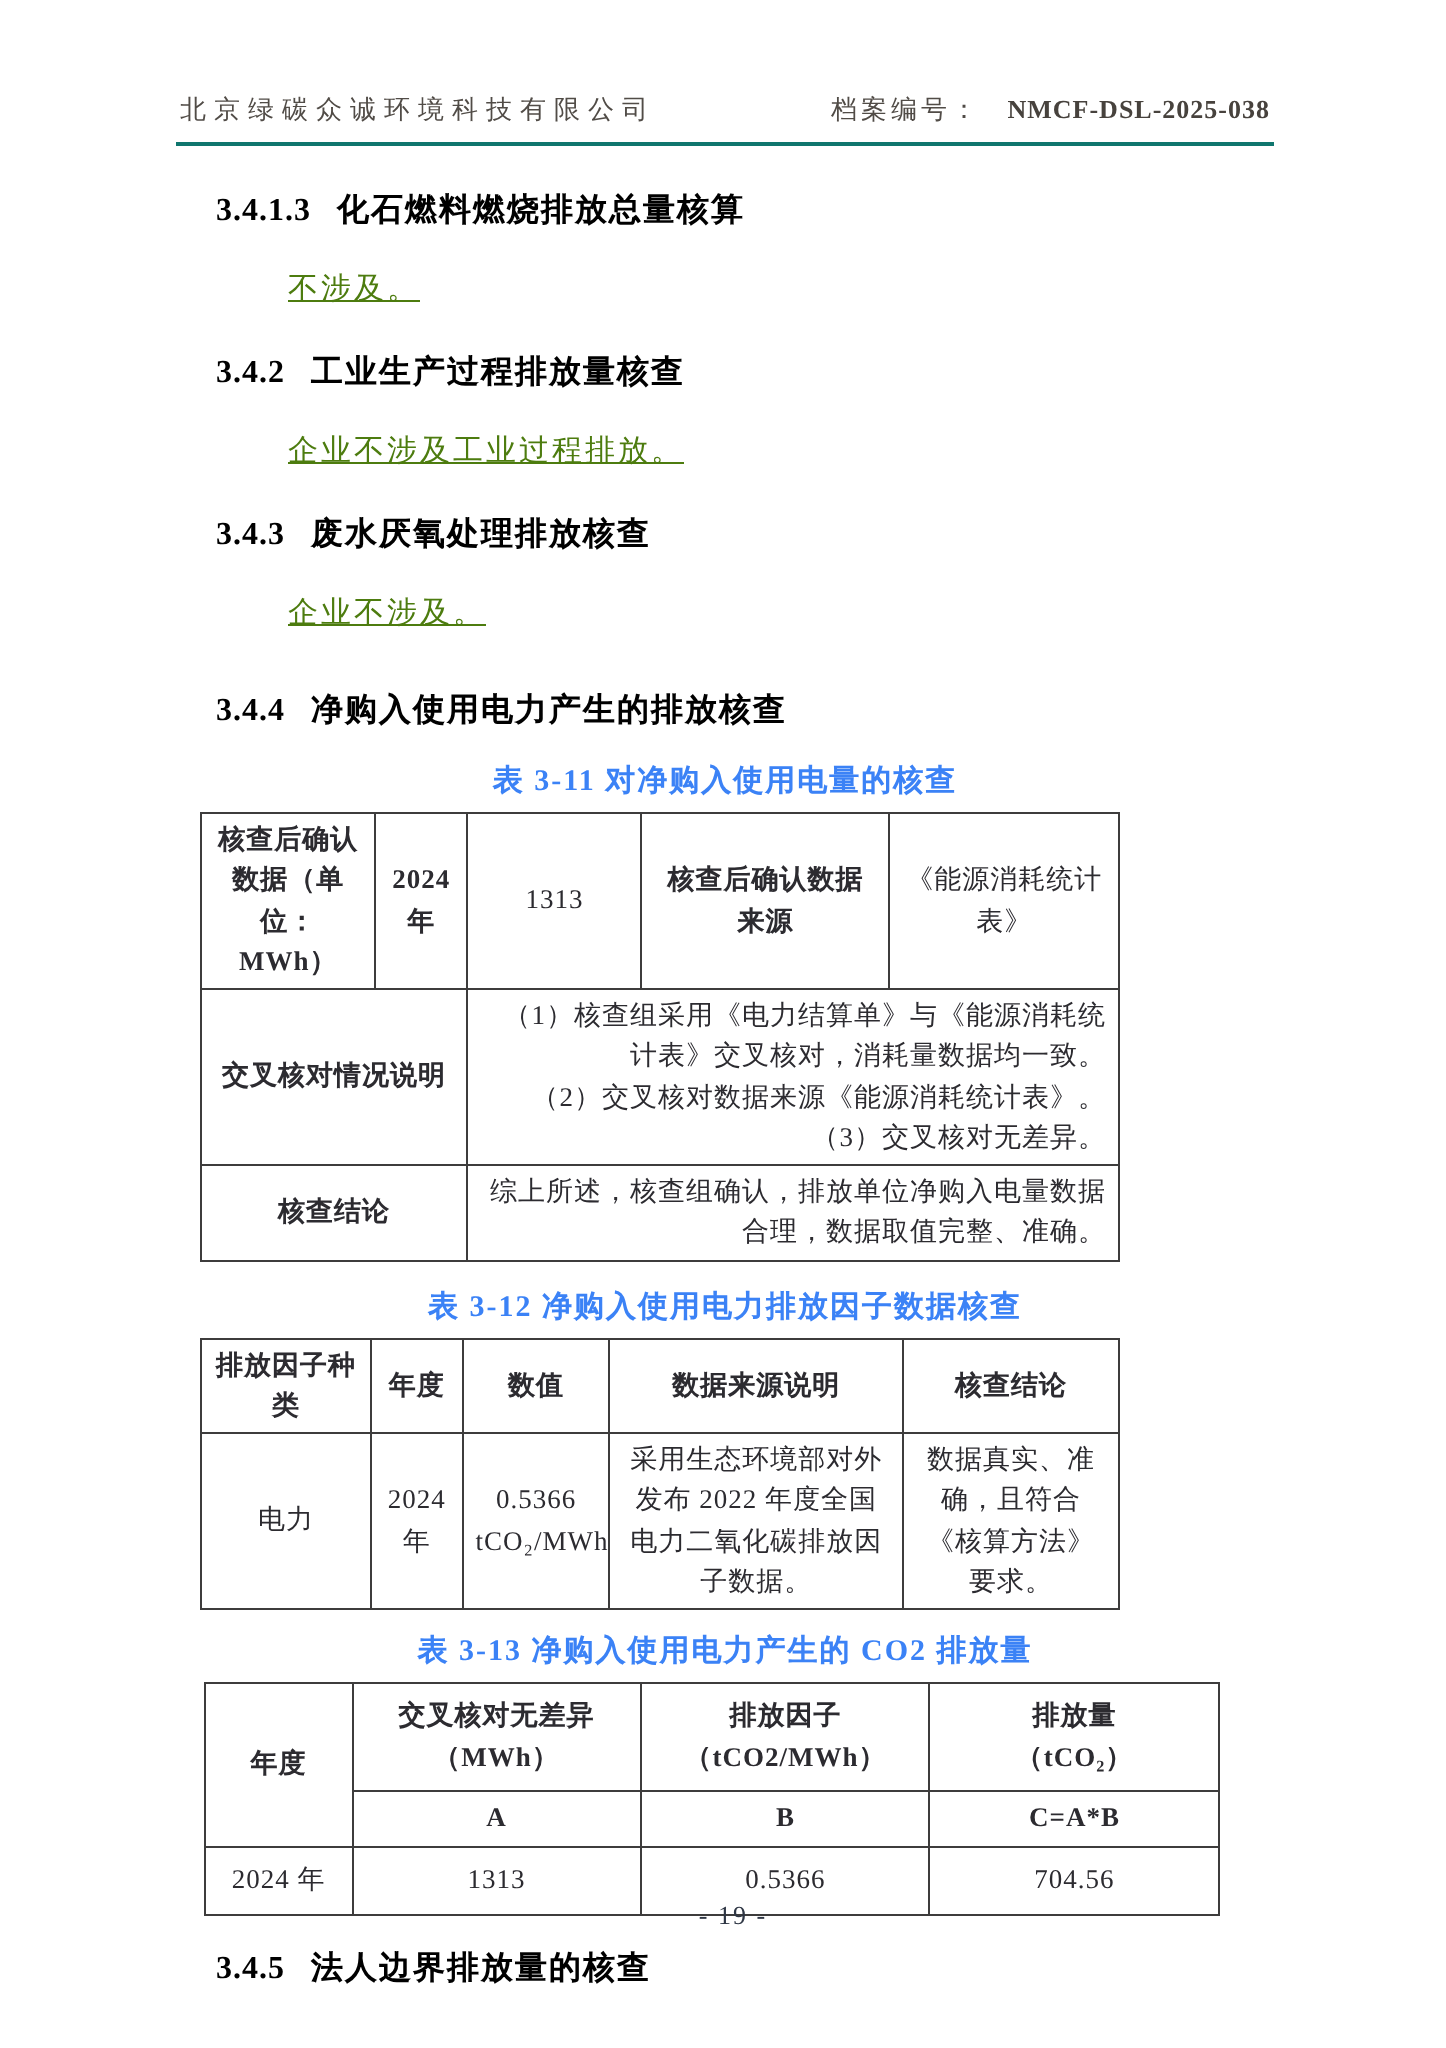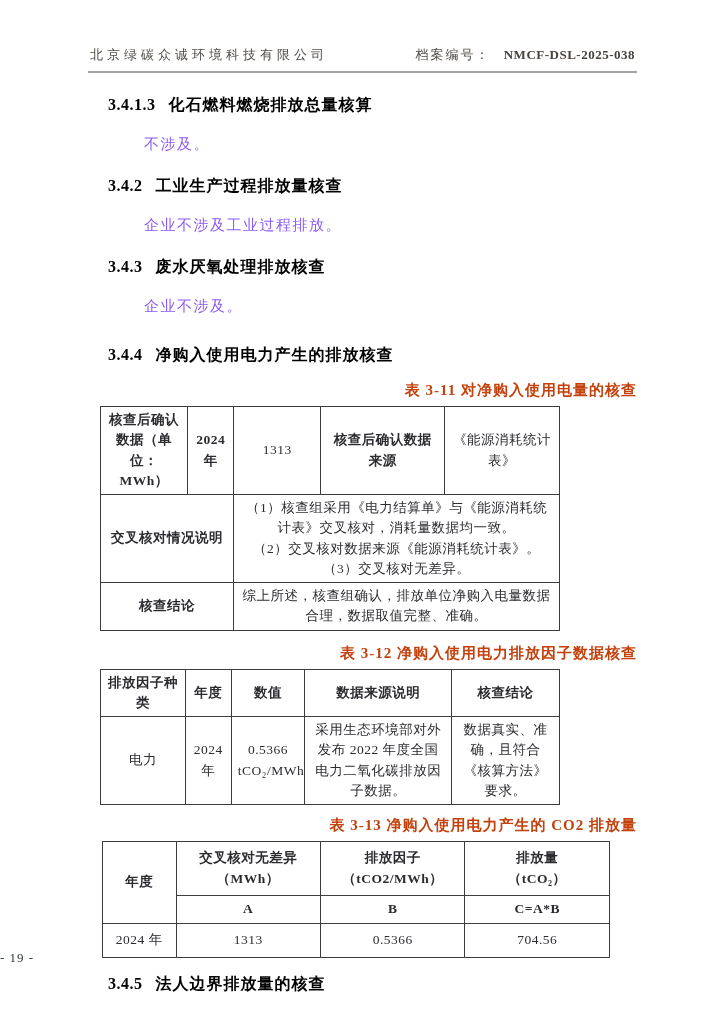--- a/index.html
+++ b/index.html
@@ -12,72 +12,72 @@
     overflow: hidden;
   }
   .page {
     position: absolute; inset: 0;
     padding: 46px 86px 0 88px;
   }
   
   .doc-header {
     display: flex; justify-content: space-between; align-items: flex-end;
     padding: 0 2px 7px 2px;
-    border-bottom: 2px solid #a3a3a3;
+    border-bottom: 2px solid #0f766e;
   }
   .company {
     font-size: 13px; letter-spacing: 4px; color: #514c47;
   }
   .archive { font-size: 13px; color: #514c47; white-space: nowrap; }
   .archive .label { letter-spacing: 2px; margin-right: 10px; margin-top: 30px; }
   .archive .num { font-weight: bold; letter-spacing: 0.5px; color: #47423d; }
   
   .h-sec {
     font-size: 16px; font-weight: bold; color: #000000;
     margin: 22px 0 0 20px; letter-spacing: 1px;
   }
   .h-sec .num { margin-right: 13px; letter-spacing: 0.5px; }
   .para {
-    font-size: 15px; color: #8b5cf6;
-    margin: 19px 0 0 56px; letter-spacing: 1.5px;
+    font-size: 15px; color: #4d7c0f;
+    margin: 19px 0 0 56px; letter-spacing: 1.5px; text-decoration: underline;
   }
   .caption {
-    font-size: 15px; font-weight: bold; color: #c2410c;
-    text-align: right; margin-top: 15px; letter-spacing: 1px;
+    font-size: 15px; font-weight: bold; color: #3b82f6;
+    text-align: center; margin-top: 15px; letter-spacing: 1px;
   }
   
   table {
     border-collapse: collapse; table-layout: fixed;
     width: 460px; margin: 6px 0 0 12px;
     font-size: 13.5px; color: #2c2b30;
   }
   td {
     border: 1.5px solid #3d3c3c;
     padding: 3px 6px;
     text-align: center; vertical-align: middle;
     line-height: 1.5;
     white-space: pre-line;
     letter-spacing: 0.5px;
   }
-  td.left { text-align: center; }
+  td.left { text-align: right; }
   .bold { font-weight: bold; }
   
   .t11 col:nth-child(1){width:19%} .t11 col:nth-child(2){width:10%}
   .t11 col:nth-child(3){width:19%} .t11 col:nth-child(4){width:27%}
   .t11 col:nth-child(5){width:25%}
   .t12 col:nth-child(1){width:18.5%} .t12 col:nth-child(2){width:10%}
   .t12 col:nth-child(3){width:16%} .t12 col:nth-child(4){width:32%}
   .t12 col:nth-child(5){width:23.5%}
   .t13 { width: 508px; margin-left: 14px; }
   .t13 col:nth-child(1){width:14.5%} .t13 col:nth-child(2){width:28.5%}
   .t13 col:nth-child(3){width:28.5%} .t13 col:nth-child(4){width:28.5%}
   
   .page-number {
-    position: absolute; left: 0; right: 0; bottom: 58px;
-    text-align: left; font-size: 13px; color: #2e3644; letter-spacing: 1px;
+    position: absolute; left: 10px; right: 0; bottom: 58px;
+    text-align: center; font-size: 13px; color: #2e3644; letter-spacing: 1px;
   }
 </style>
 </head>
 <body>
 
 <div class="page">
 
   <div class="doc-header">
     <span class="company">北京绿碳众诚环境科技有限公司</span>
     <span class="archive">

